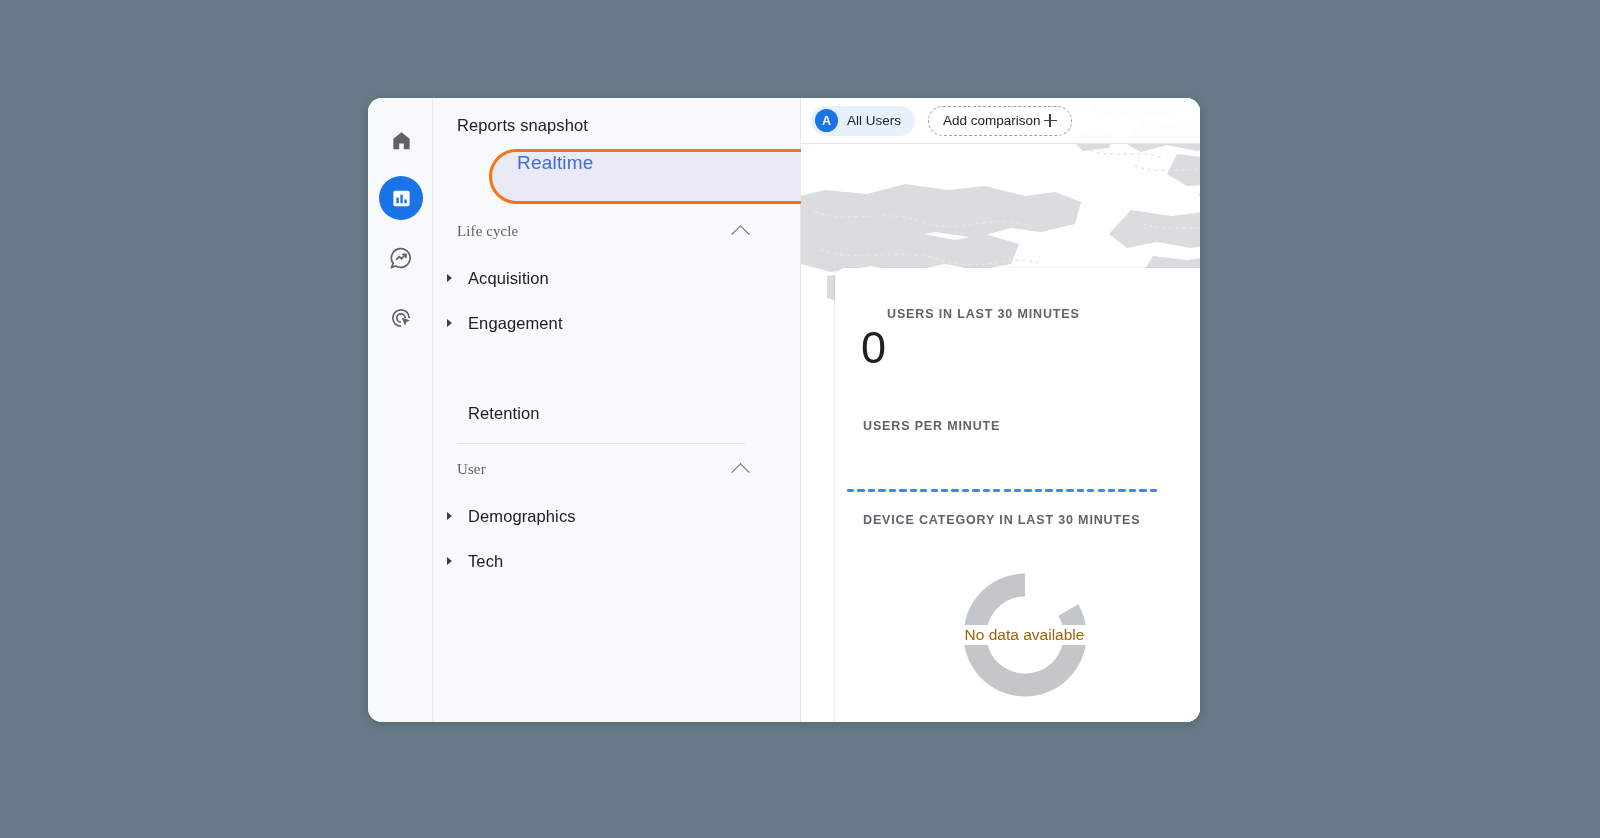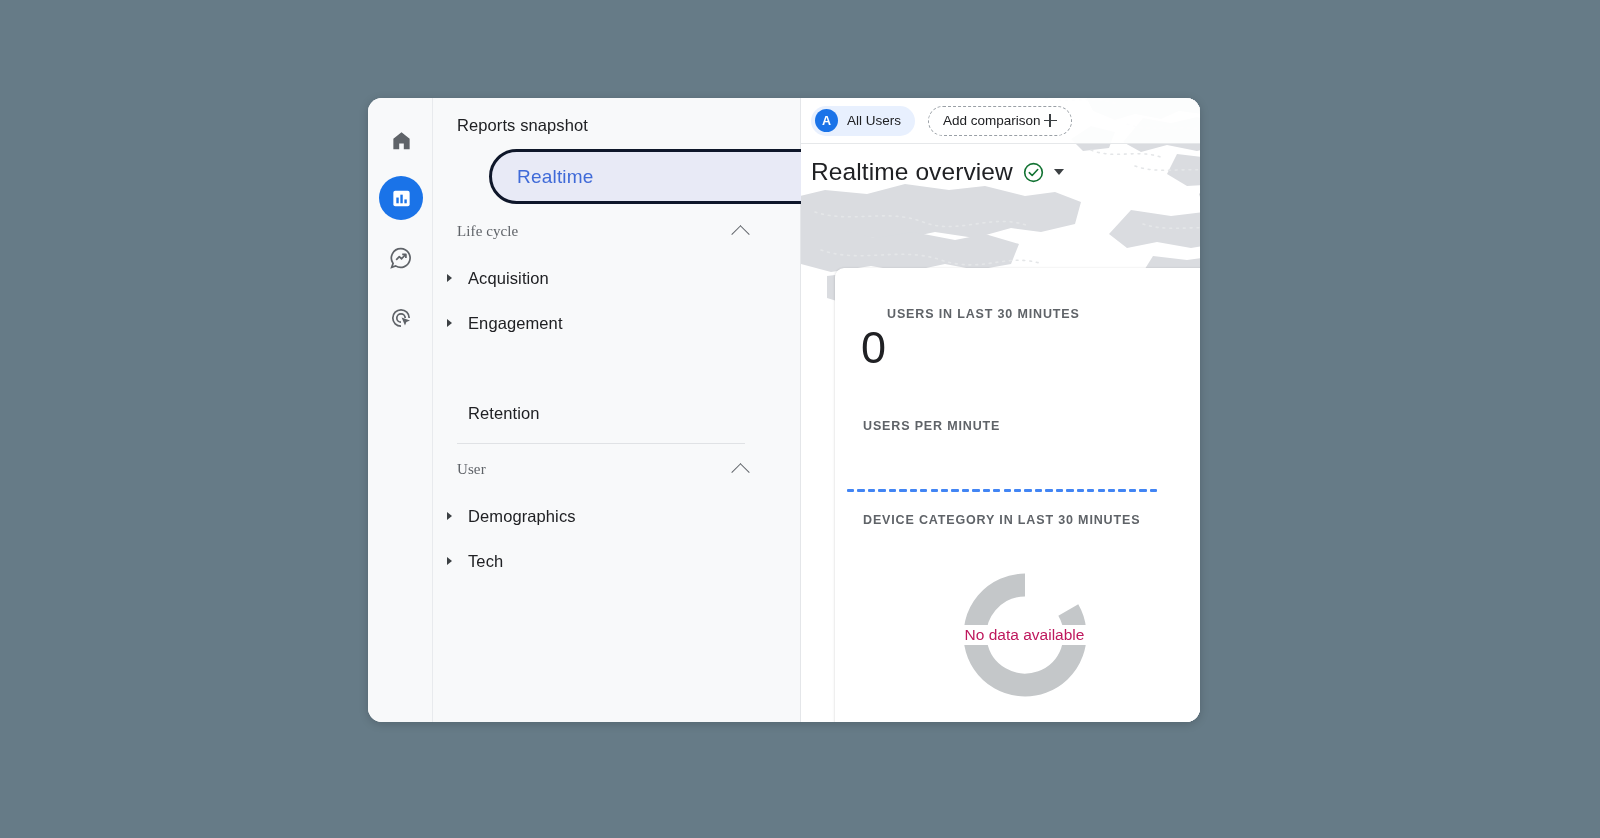--- a/index.html
+++ b/index.html
@@ -50,23 +50,23 @@
     position: absolute; left: 24px; top: 18px;
     font-size: 16.5px; color: #202124; letter-spacing: .1px;
     cursor: pointer;
   }
   
   #realtime-pill {
     position: absolute;
     left: 56px; top: 51px;
     width: 360px; height: 55px;
     background: #e8eaf6;
-    border: 3px solid #0f172a;
+    border: 3px solid #f97316;
     border-radius: 30px;
-    display: flex; align-items: center;
+    display: flex; 
     padding-left: 25px;
     cursor: pointer;
   }
   #realtime-pill span {
     font-size: 19px; color: #3f6ad8; letter-spacing: .2px;
   }
 
   .nav-section {
     position: absolute; left: 24px; width: 290px;
     display: flex; align-items: center; justify-content: space-between;
@@ -205,21 +205,21 @@
   #device-label { position: absolute; left: 28px; top: 245px; }
   #donut-wrap {
     position: absolute; left: 0; top: 272px;
     width: 379px; height: 190px;
     display: flex; align-items: center; justify-content: center;
   }
   #donut { position: relative; width: 124px; height: 124px; }
   #no-data {
     position: absolute; left: 50%; top: 50%;
     transform: translate(-50%, -50%);
-    font-size: 15.5px; color: #be185d;
+    font-size: 15.5px; color: #a16207;
     white-space: nowrap; z-index: 2;
     background: #fff; padding: 1px 4px;
   }
 </style>
 </head>
 <body>
 
 <div id="stage">
   <div id="window">
 
@@ -354,30 +354,20 @@
         <div id="all-users-chip">
           <span class="avatar">A</span>
           <span class="chip-label">All Users</span>
         </div>
         <div id="add-comparison">
           <span class="cmp-label">Add comparison</span>
           <span class="plus"></span>
         </div>
       </div>
 
-      <div id="title-row">
-        <span id="page-title">Realtime overview</span>
-        <span id="verified-badge">
-          <svg width="23" height="23" viewBox="0 0 24 24">
-            <circle cx="12" cy="12" r="9.2" fill="none" stroke="#137333" stroke-width="1.7"></circle>
-            <polyline points="7.6,12.2 10.6,15.1 16.4,8.9" fill="none" stroke="#137333" stroke-width="1.7" stroke-linecap="round" stroke-linejoin="round"></polyline>
-          </svg>
-        </span>
-        <span id="title-caret"></span>
-      </div>
 
       <div id="card">
         <div id="users-label" class="card-label">USERS IN LAST 30 MINUTES</div>
         <div id="users-value">0</div>
 
         <div id="upm-label" class="card-label">USERS PER MINUTE</div>
         <div id="upm-chart">
             <div class="bar" style="height: 3px; background: rgb(66, 133, 244);"></div>
             <div class="bar" style="height: 3px; background: rgb(66, 133, 244);"></div>
             <div class="bar" style="height: 3px; background: rgb(66, 133, 244);"></div>

